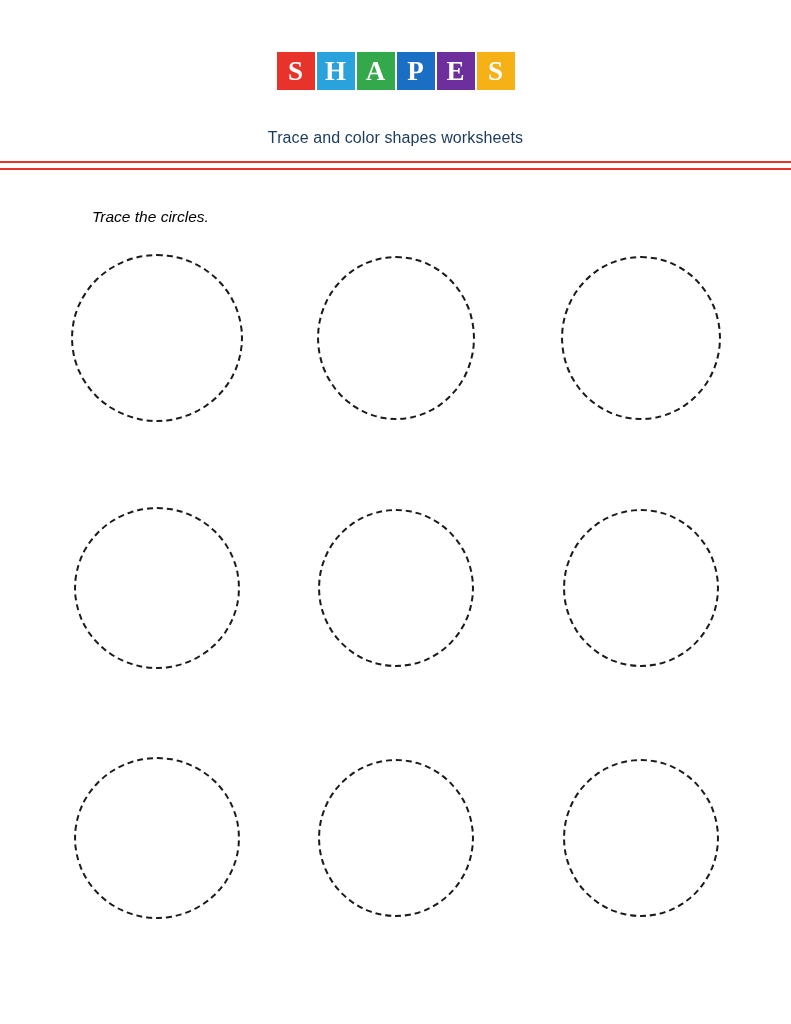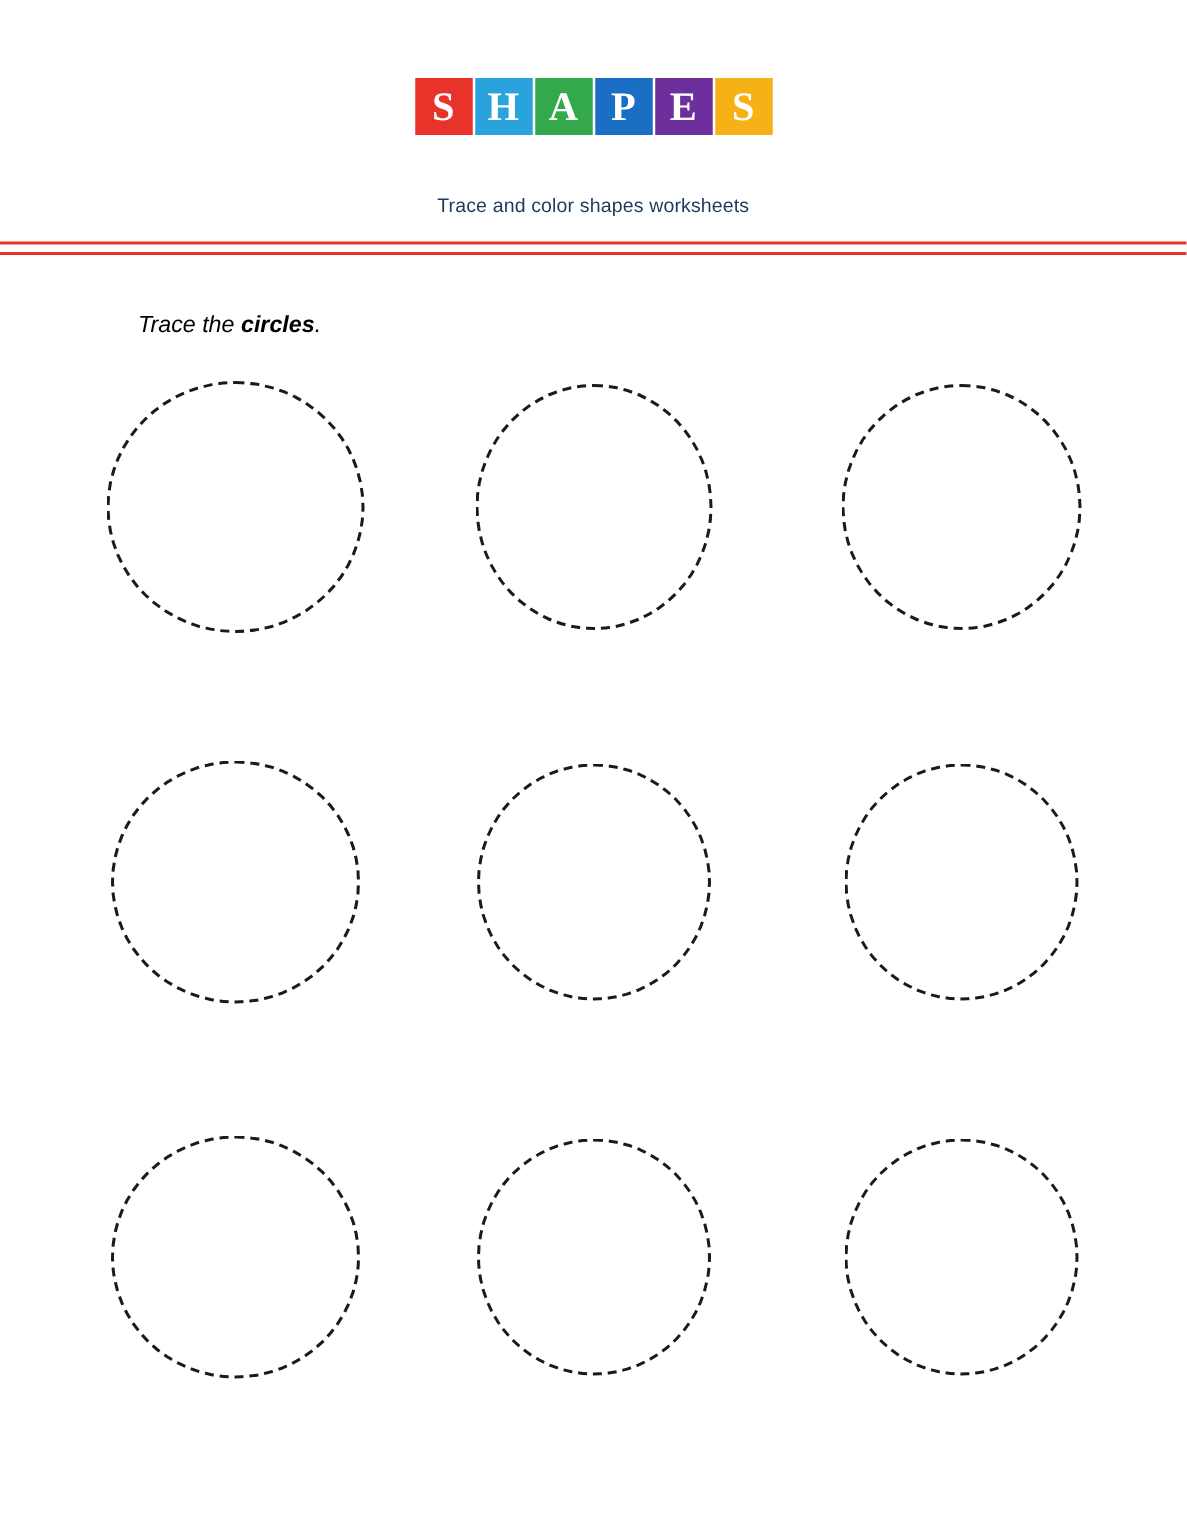--- a/index.html
+++ b/index.html
@@ -51,21 +51,21 @@
     letter-spacing: 0;
   }
 
   
   .title {
     position: absolute;
     top: 129px;
     left: 0;
     width: 791px;
     text-align: center;
-    font-size: 13px;
+    font-size: 16px;
     color: #1b3a5c;
     font-family: "Liberation Sans", sans-serif;
     letter-spacing: 0.1px;
   }
 
   
   .rule {
     position: absolute;
     left: 0;
     width: 791px;
@@ -80,21 +80,21 @@
     position: absolute;
     top: 208px;
     left: 92px;
     font-size: 15.5px;
     font-style: italic;
     color: #000000;
     font-family: "Liberation Sans", sans-serif;
   }
   .instruction b {
     font-style: italic;
-    font-weight: bold;
+    font-weight: normal;
   }
 
   
   .grid {
     position: absolute;
     top: 248px;
     left: 40px;
     width: 700px;
     display: grid;
     grid-template-columns: repeat(3, 1fr);

